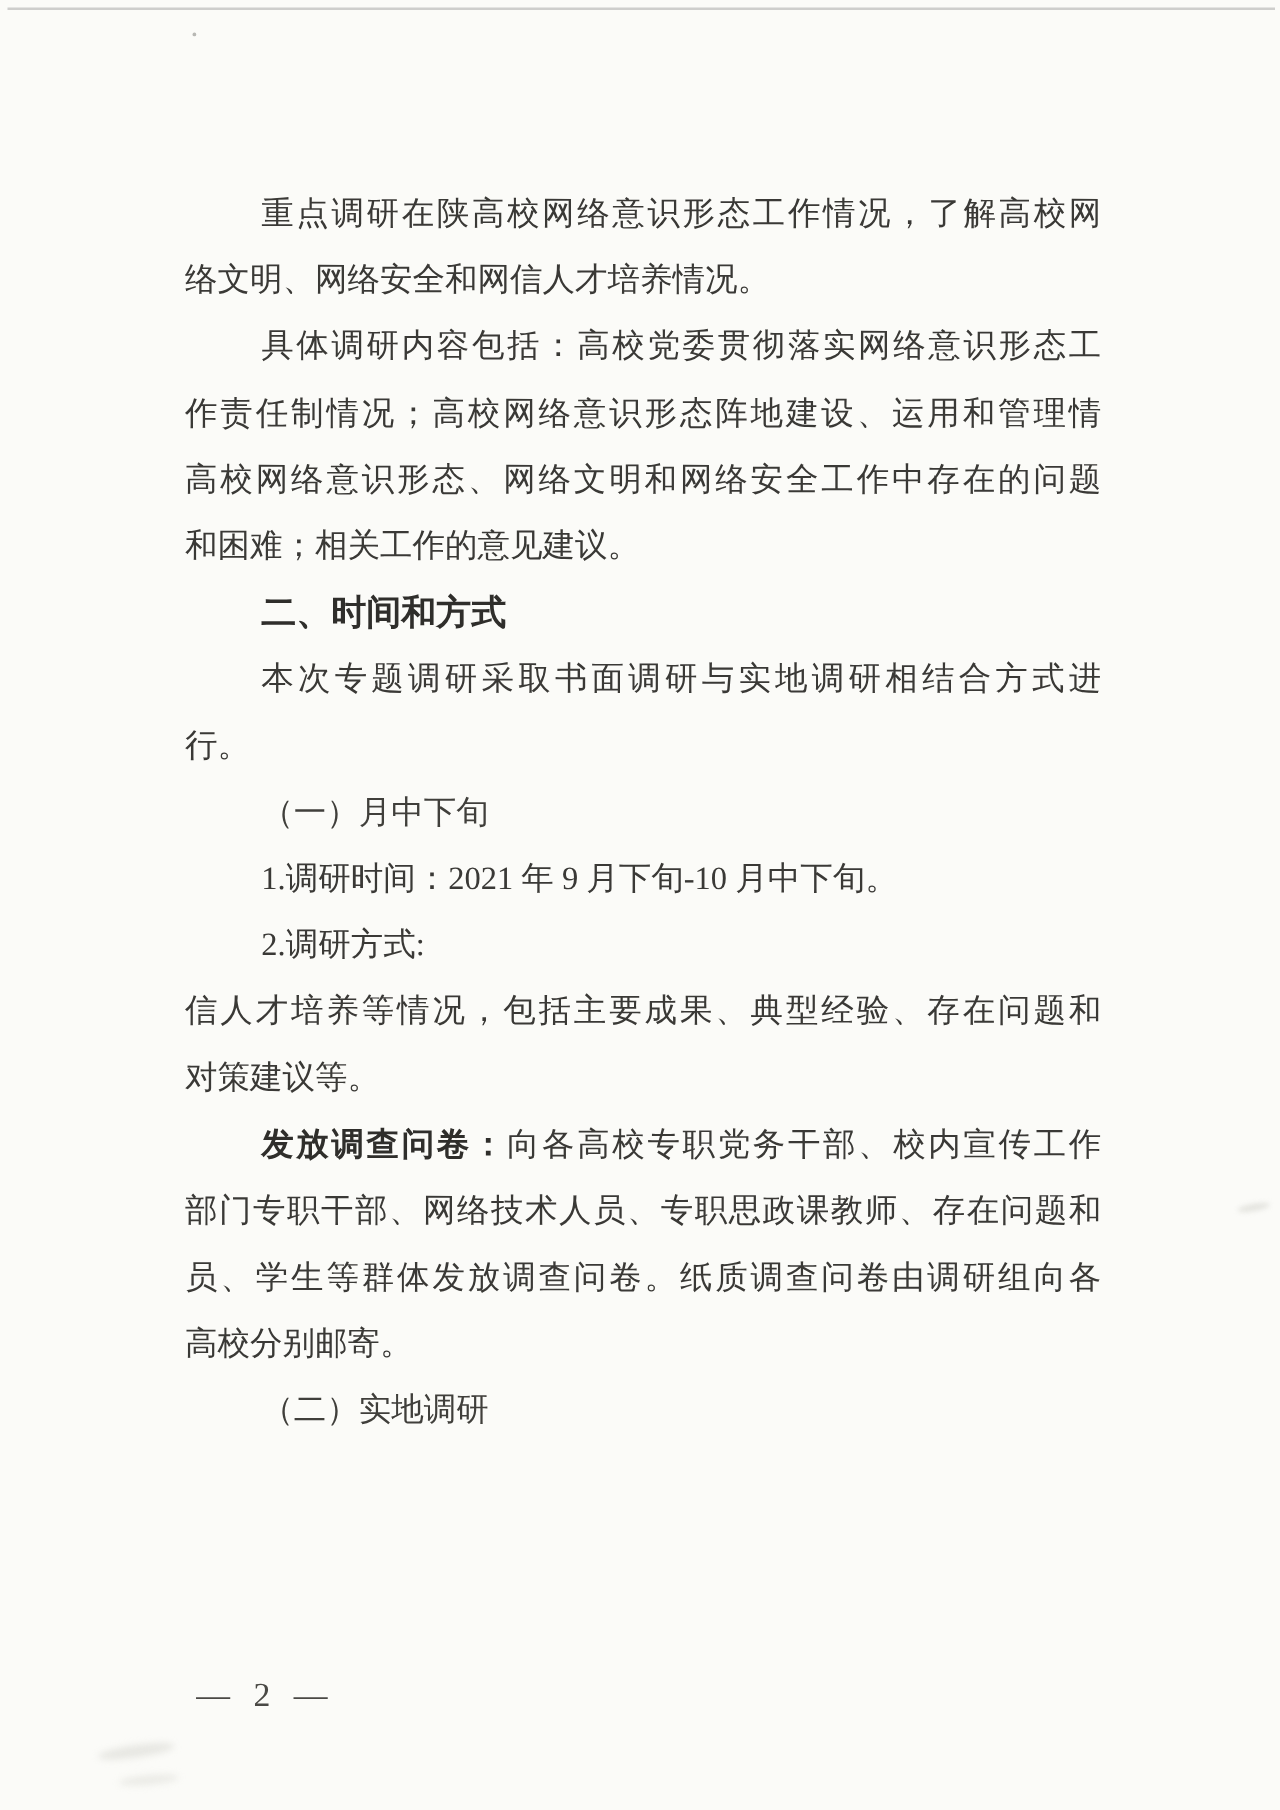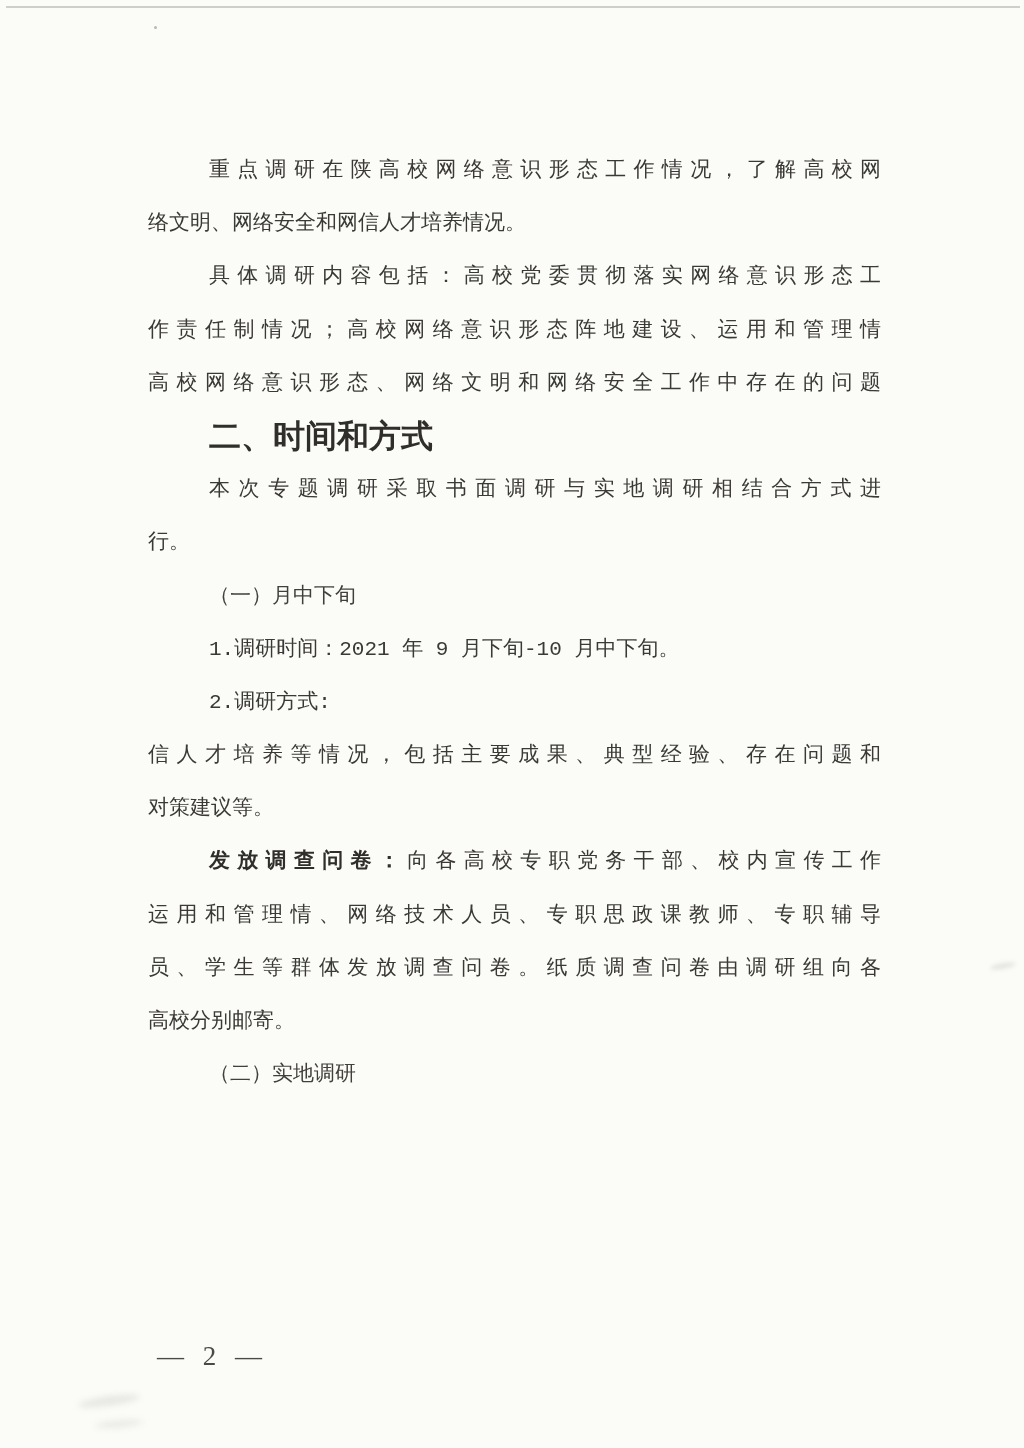--- a/index.html
+++ b/index.html
@@ -19,34 +19,33 @@
   .smudge-c{position:absolute;left:990px;top:963px;width:26px;height:6px;border-radius:50%;background:#d6d6d0;filter:blur(2px);opacity:.6;transform:rotate(-10deg);}
 
   .textblock{
     position:absolute;
     left:148px;top:144px;width:733px;
     color:#3a3936;
   }
   .ln{
     height:53.2px;
     line-height:53.2px;
-    font-size:21px;
+    font-size:26px;
     letter-spacing:0;
     text-align:left;
     white-space:nowrap;
-    font-family:Liberation Mono, monospace;
   }
   .ln.j{
     text-align:justify;
     text-align-last:justify;
     white-space:normal;
   }
   .ln.ind{ text-indent:61px; }
   .ln .b{ font-weight:700; color:#2f2e2b; }
-  .heading{ font-weight:700; color:#2f2e2b; font-family:"Liberation Sans","DejaVu Sans",sans-serif; font-size:32px; }
+  .heading{ font-weight:700; color:#2f2e2b; font-family:"Liberation Sans","DejaVu Sans",sans-serif; font-size:28px; }
   .kai{ color:#403f3b; }
   .footer{
     position:absolute;
     left:157px;top:1341px;
     font-size:27px;
     color:#4a4945;
     letter-spacing:6px;
   }
 </style>
 </head>
@@ -56,30 +55,31 @@
 
   <div class="scan-edge"></div>
   <div class="scan-dot"></div>
 
   <main class="textblock">
     <div class="ln ind j">重点调研在陕高校网络意识形态工作情况，了解高校网</div>
     <div class="ln">络文明、网络安全和网信人才培养情况。</div>
     <div class="ln ind j">具体调研内容包括：高校党委贯彻落实网络意识形态工</div>
     <div class="ln j">作责任制情况；高校网络意识形态阵地建设、运用和管理情</div>
     <div class="ln j">高校网络意识形态、网络文明和网络安全工作中存在的问题</div>
+    <div class="ln">和困难；相关工作的意见建议。</div>
     <div class="ln ind heading">二、时间和方式</div>
     <div class="ln ind j">本次专题调研采取书面调研与实地调研相结合方式进</div>
     <div class="ln">行。</div>
     <div class="ln ind kai">（一）月中下旬</div>
     <div class="ln ind">1.调研时间：2021 年 9 月下旬-10 月中下旬。</div>
     <div class="ln ind">2.调研方式:</div>
     <div class="ln j">信人才培养等情况，包括主要成果、典型经验、存在问题和</div>
     <div class="ln">对策建议等。</div>
     <div class="ln ind j"><span class="b">发放调查问卷：</span><span>向各高校专职党务干部、校内宣传工作</span></div>
-    <div class="ln j">运用和管理情、网络技术人员、专职思政课教师、专职辅导</div>
+    <div class="ln j">部门专职干部、网络技术人员、专职思政课教师、存在问题和</div>
     <div class="ln j">员、学生等群体发放调查问卷。纸质调查问卷由调研组向各</div>
     <div class="ln">高校分别邮寄。</div>
     <div class="ln ind kai">（二）实地调研</div>
   </main>
 
   <div class="footer">— 2 —</div>
 
   <div class="smudge-a"></div>
   <div class="smudge-b"></div>
   <div class="smudge-c"></div>

